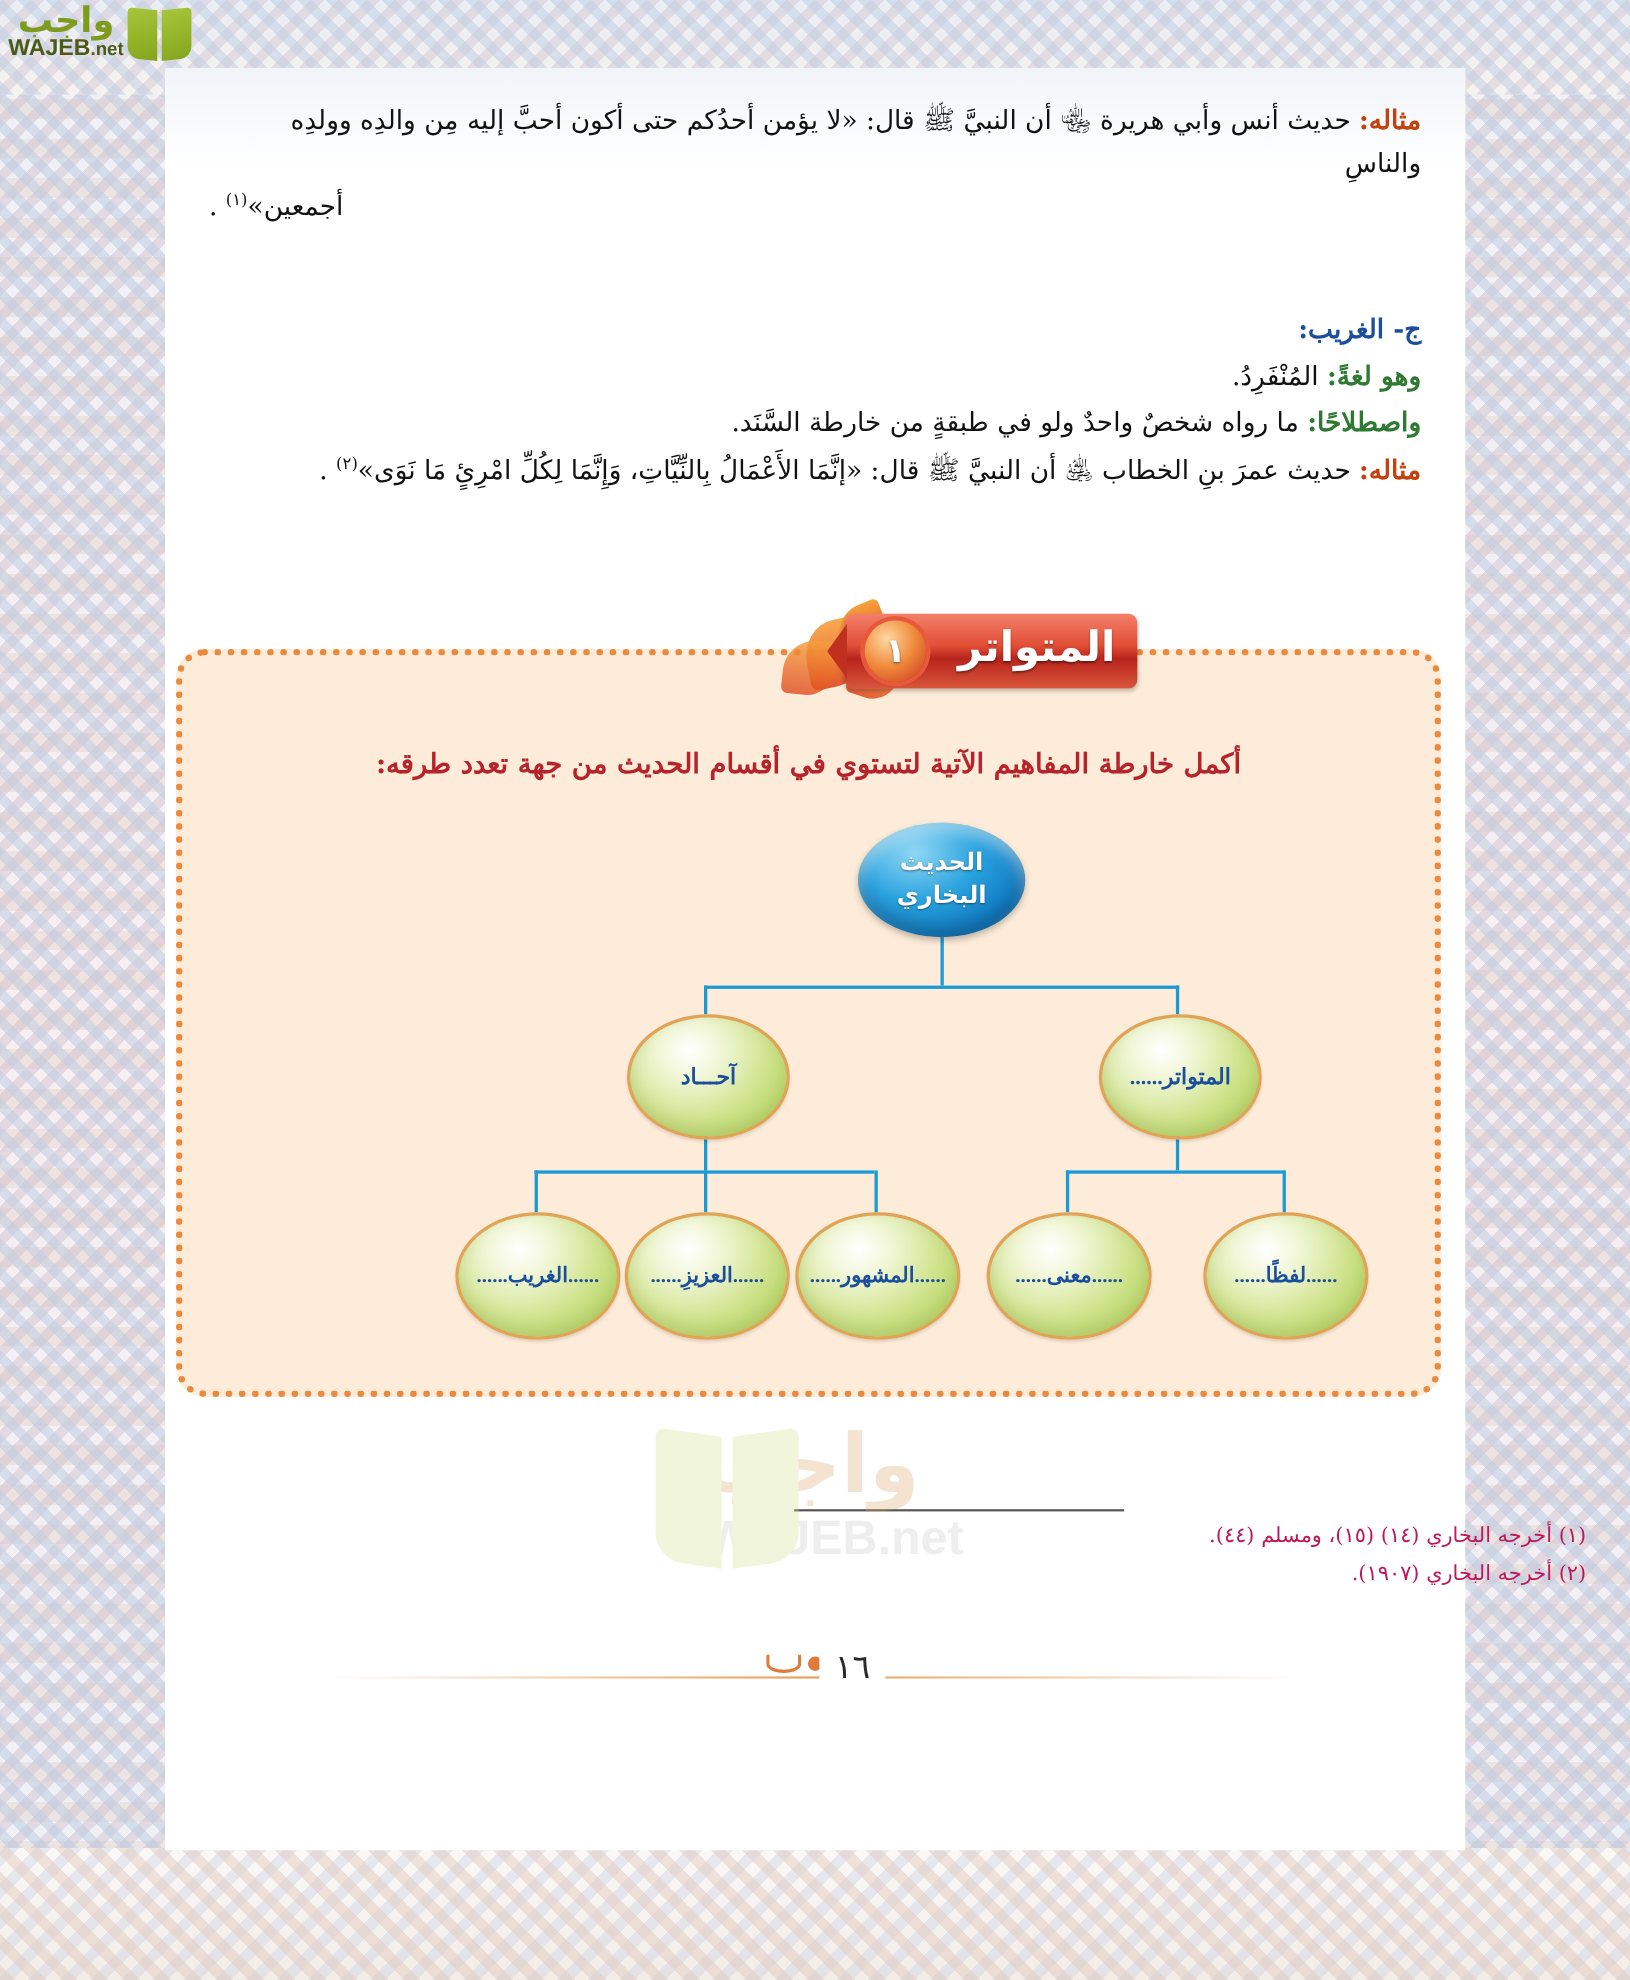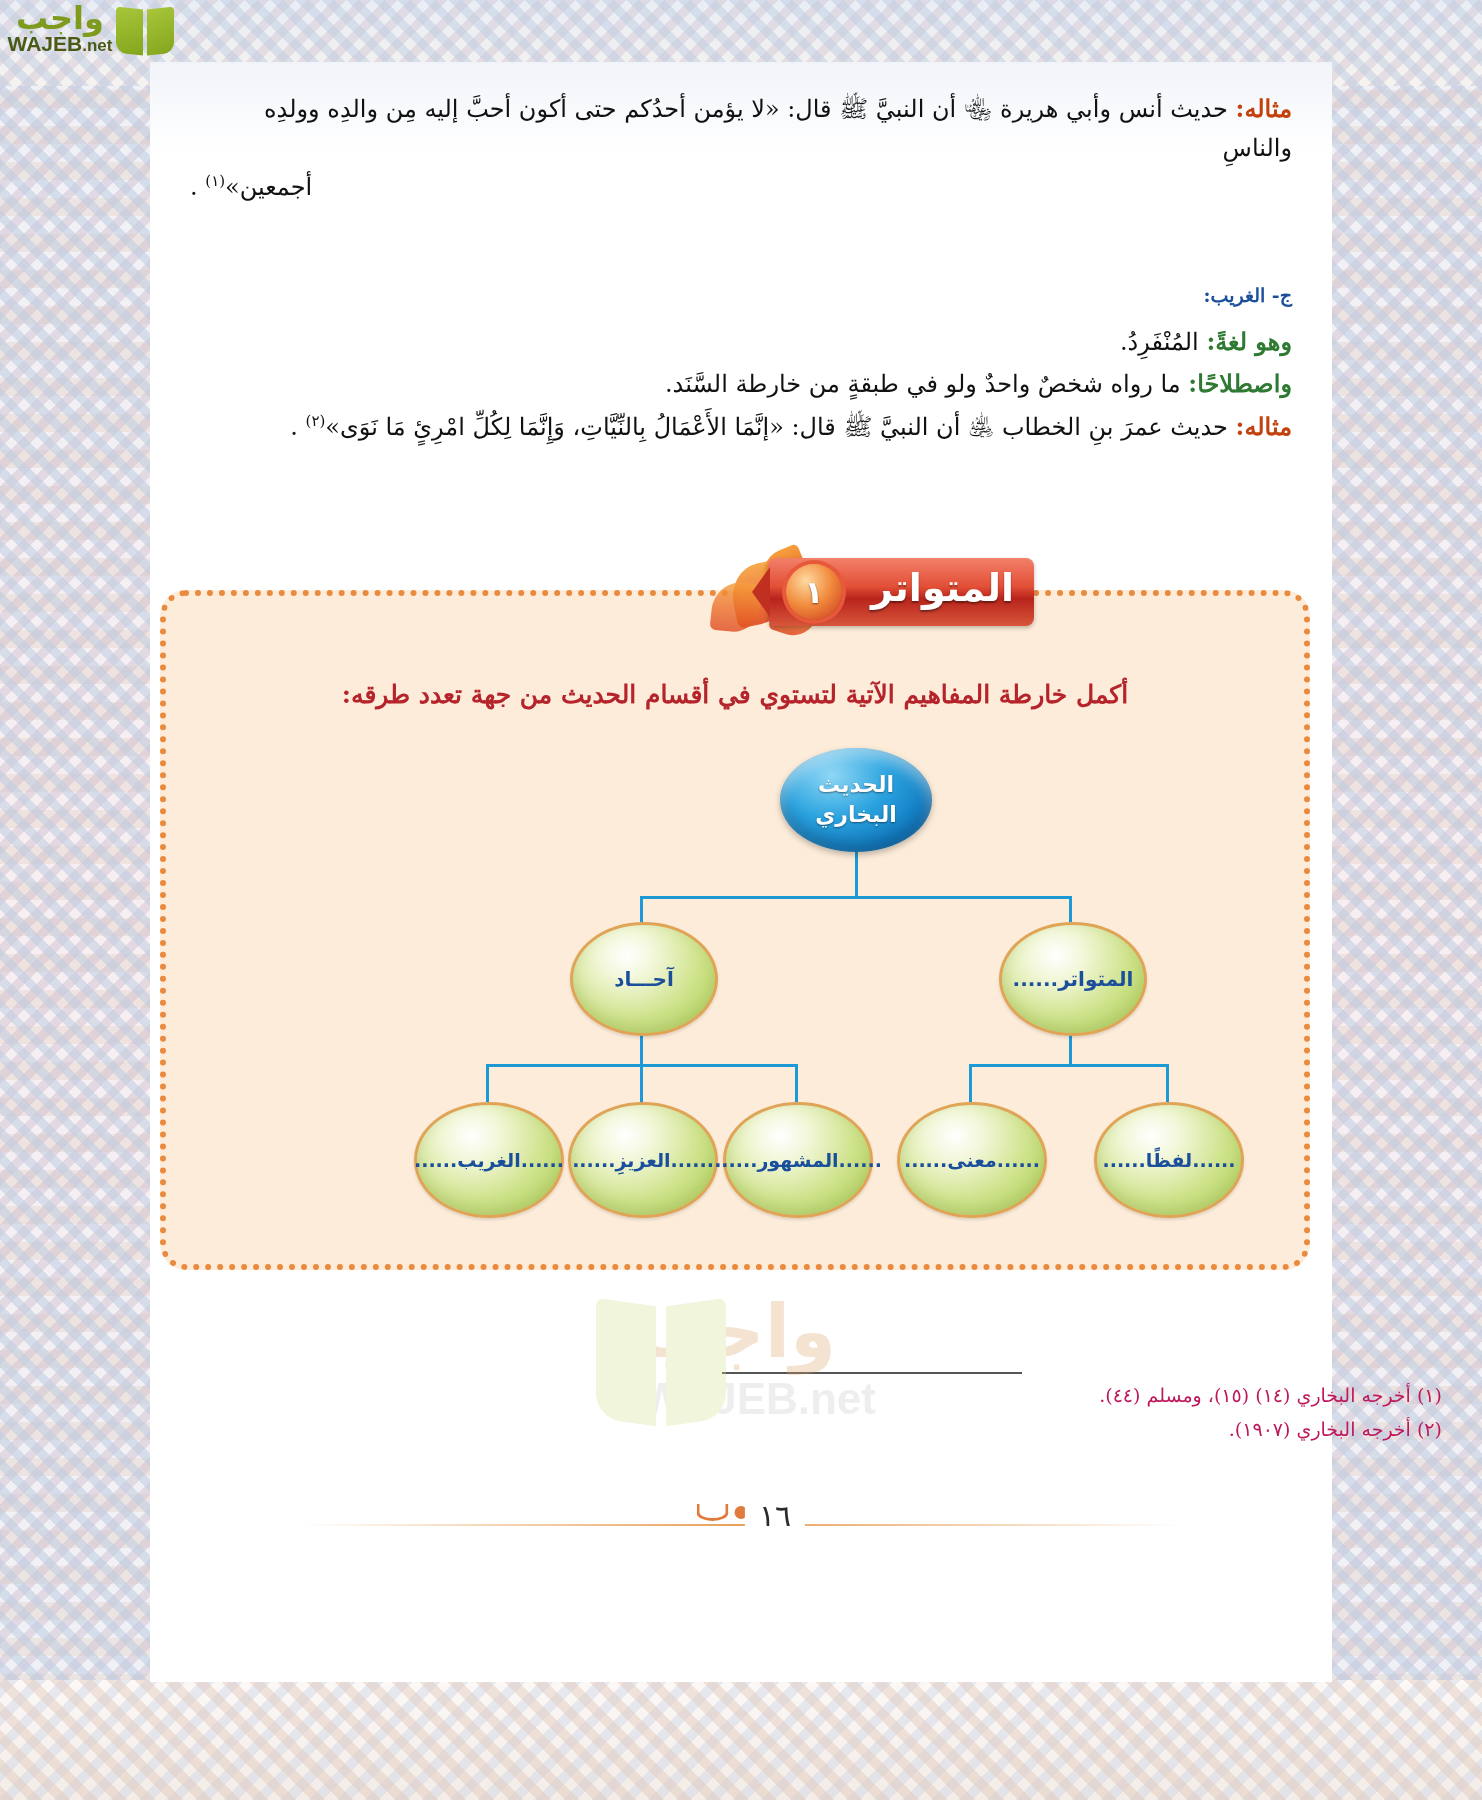--- a/index.html
+++ b/index.html
@@ -93,21 +93,21 @@
   }
   .blk{color:#111111;}
   .red{color:#c2410c;font-weight:bold;}
   .grn{color:#2f7a33;font-weight:bold;}
   .blu{color:#1b4f9c;font-weight:bold;}
   .sup{font-size:15px;vertical-align:super;}
 
   .para-1{position:absolute;top:28px;left:0;right:0;}
   .para-1 .ln{padding-left:40px;padding-right:40px;}
   .ln2{text-align:left;direction:rtl;}
-  .line-a{top:222px;right:40px;position:absolute;direction:rtl;font-size:19px;
+  .line-a{top:222px;right:40px;position:absolute;direction:rtl;font-size:24px;
           font-family:"DejaVu Serif",serif;}
   .line-b{top:265px;right:40px;position:absolute;direction:rtl;font-size:24px;
           font-family:"DejaVu Serif",serif;}
   .line-c{top:307px;right:40px;position:absolute;direction:rtl;font-size:24px;
           font-family:"DejaVu Serif",serif;}
   .line-d{top:350px;right:40px;position:absolute;direction:rtl;font-size:24px;
           font-family:"DejaVu Serif",serif;}
 
   
   .nashat{position:absolute;right:270px;top:484px;width:350px;height:98px;z-index:25;}
@@ -169,20 +169,21 @@
     box-shadow:inset 0 -8px 16px rgba(0,0,0,.22), inset 0 8px 14px rgba(255,255,255,.5), 0 3px 6px rgba(0,0,0,.25);
     color:#ffffff;font-size:22px;line-height:1.35;
     text-shadow:0 1px 2px rgba(0,0,0,.45);
   }
   .node.green{
     border-radius:50%;
     background:radial-gradient(ellipse at 38% 28%,#ffffff 0%,#f2f7d9 22%,#cfe38c 58%,#bcd96c 80%,#d7e9a5 100%);
     border:3px solid #e0a457;
     color:#1b4f9c;font-size:20px;line-height:1.3;
     box-shadow:inset 0 -6px 14px rgba(150,170,90,.35), 0 2px 3px rgba(0,0,0,.12);
+    font-family:Liberation Serif, serif;
   }
   .node.lvl2{width:142px;height:108px;}
   .node.lvl3{width:144px;height:110px;font-size:19px;}
   .conn{position:absolute;background:#1b9ad6;z-index:16;}
   .conn.v{width:3px;}
   .conn.h{height:3px;}
 
   
   .fn-rule{position:absolute;right:460px;top:1372px;width:300px;height:2px;background:#555;}
   .fn{

